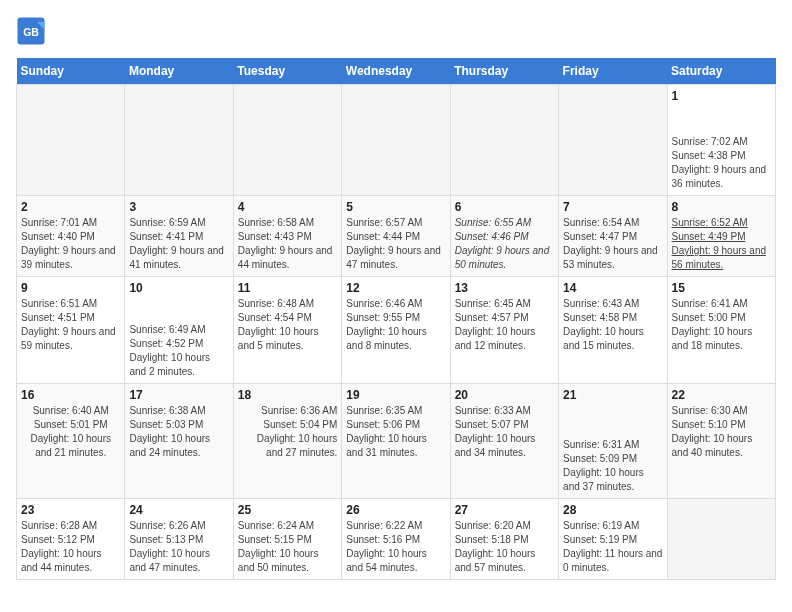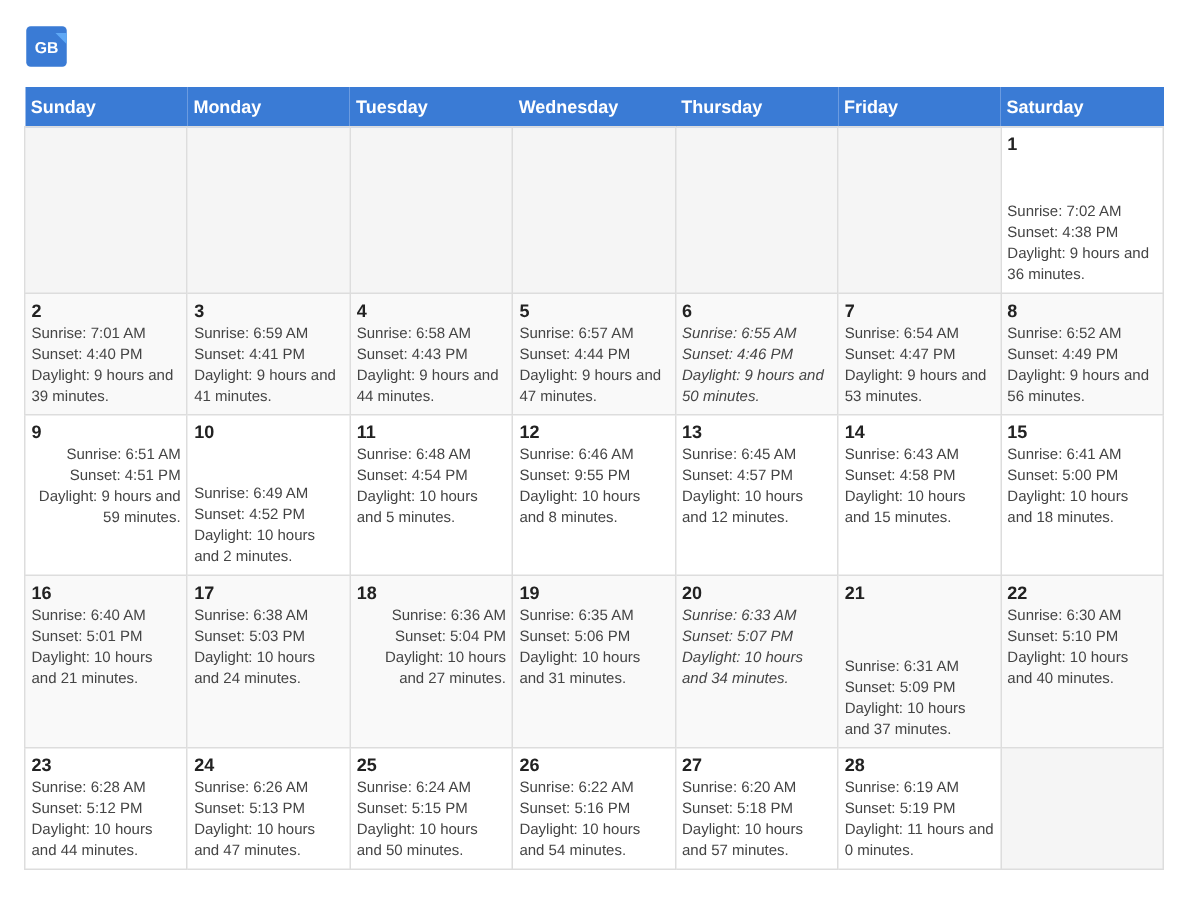--- a/index.html
+++ b/index.html
@@ -165,29 +165,29 @@
 Daylight: 9 hours and 50 minutes.</div>
         </td>
         <td>
           <div class="day-number">7</div>
           <div class="day-info" style="white-space: pre-line;">Sunrise: 6:54 AM
 Sunset: 4:47 PM
 Daylight: 9 hours and 53 minutes.</div>
         </td>
         <td>
           <div class="day-number">8</div>
-          <div class="day-info" style="white-space: pre-line;">Sunrise: 6:52 AM
+          <div class="day-info" style="white-space: pre-line; text-decoration: underline;">Sunrise: 6:52 AM
 Sunset: 4:49 PM
 Daylight: 9 hours and 56 minutes.</div>
         </td>
       </tr>
       <tr>
         <td>
           <div class="day-number">9</div>
-          <div class="day-info" style="white-space: pre-line; text-align: right;">Sunrise: 6:51 AM
+          <div class="day-info" style="white-space: pre-line;">Sunrise: 6:51 AM
 Sunset: 4:51 PM
 Daylight: 9 hours and 59 minutes.</div>
         </td>
         <td>
           <div class="day-number">10</div>
           <div class="day-info" style="white-space: pre-line; margin-top: 28px;">Sunrise: 6:49 AM
 Sunset: 4:52 PM
 Daylight: 10 hours and 2 minutes.</div>
         </td>
         <td>
@@ -217,21 +217,21 @@
         <td>
           <div class="day-number">15</div>
           <div class="day-info" style="white-space: pre-line;">Sunrise: 6:41 AM
 Sunset: 5:00 PM
 Daylight: 10 hours and 18 minutes.</div>
         </td>
       </tr>
       <tr>
         <td>
           <div class="day-number">16</div>
-          <div class="day-info" style="white-space: pre-line;">Sunrise: 6:40 AM
+          <div class="day-info" style="white-space: pre-line; text-align: center;">Sunrise: 6:40 AM
 Sunset: 5:01 PM
 Daylight: 10 hours and 21 minutes.</div>
         </td>
         <td>
           <div class="day-number">17</div>
           <div class="day-info" style="white-space: pre-line;">Sunrise: 6:38 AM
 Sunset: 5:03 PM
 Daylight: 10 hours and 24 minutes.</div>
         </td>
         <td>
@@ -241,21 +241,21 @@
 Daylight: 10 hours and 27 minutes.</div>
         </td>
         <td>
           <div class="day-number">19</div>
           <div class="day-info" style="white-space: pre-line;">Sunrise: 6:35 AM
 Sunset: 5:06 PM
 Daylight: 10 hours and 31 minutes.</div>
         </td>
         <td>
           <div class="day-number">20</div>
-          <div class="day-info" style="white-space: pre-line; font-style: italic;">Sunrise: 6:33 AM
+          <div class="day-info" style="white-space: pre-line;">Sunrise: 6:33 AM
 Sunset: 5:07 PM
 Daylight: 10 hours and 34 minutes.</div>
         </td>
         <td>
           <div class="day-number">21</div>
           <div class="day-info" style="white-space: pre-line; margin-top: 36px;">Sunrise: 6:31 AM
 Sunset: 5:09 PM
 Daylight: 10 hours and 37 minutes.</div>
         </td>
         <td>

